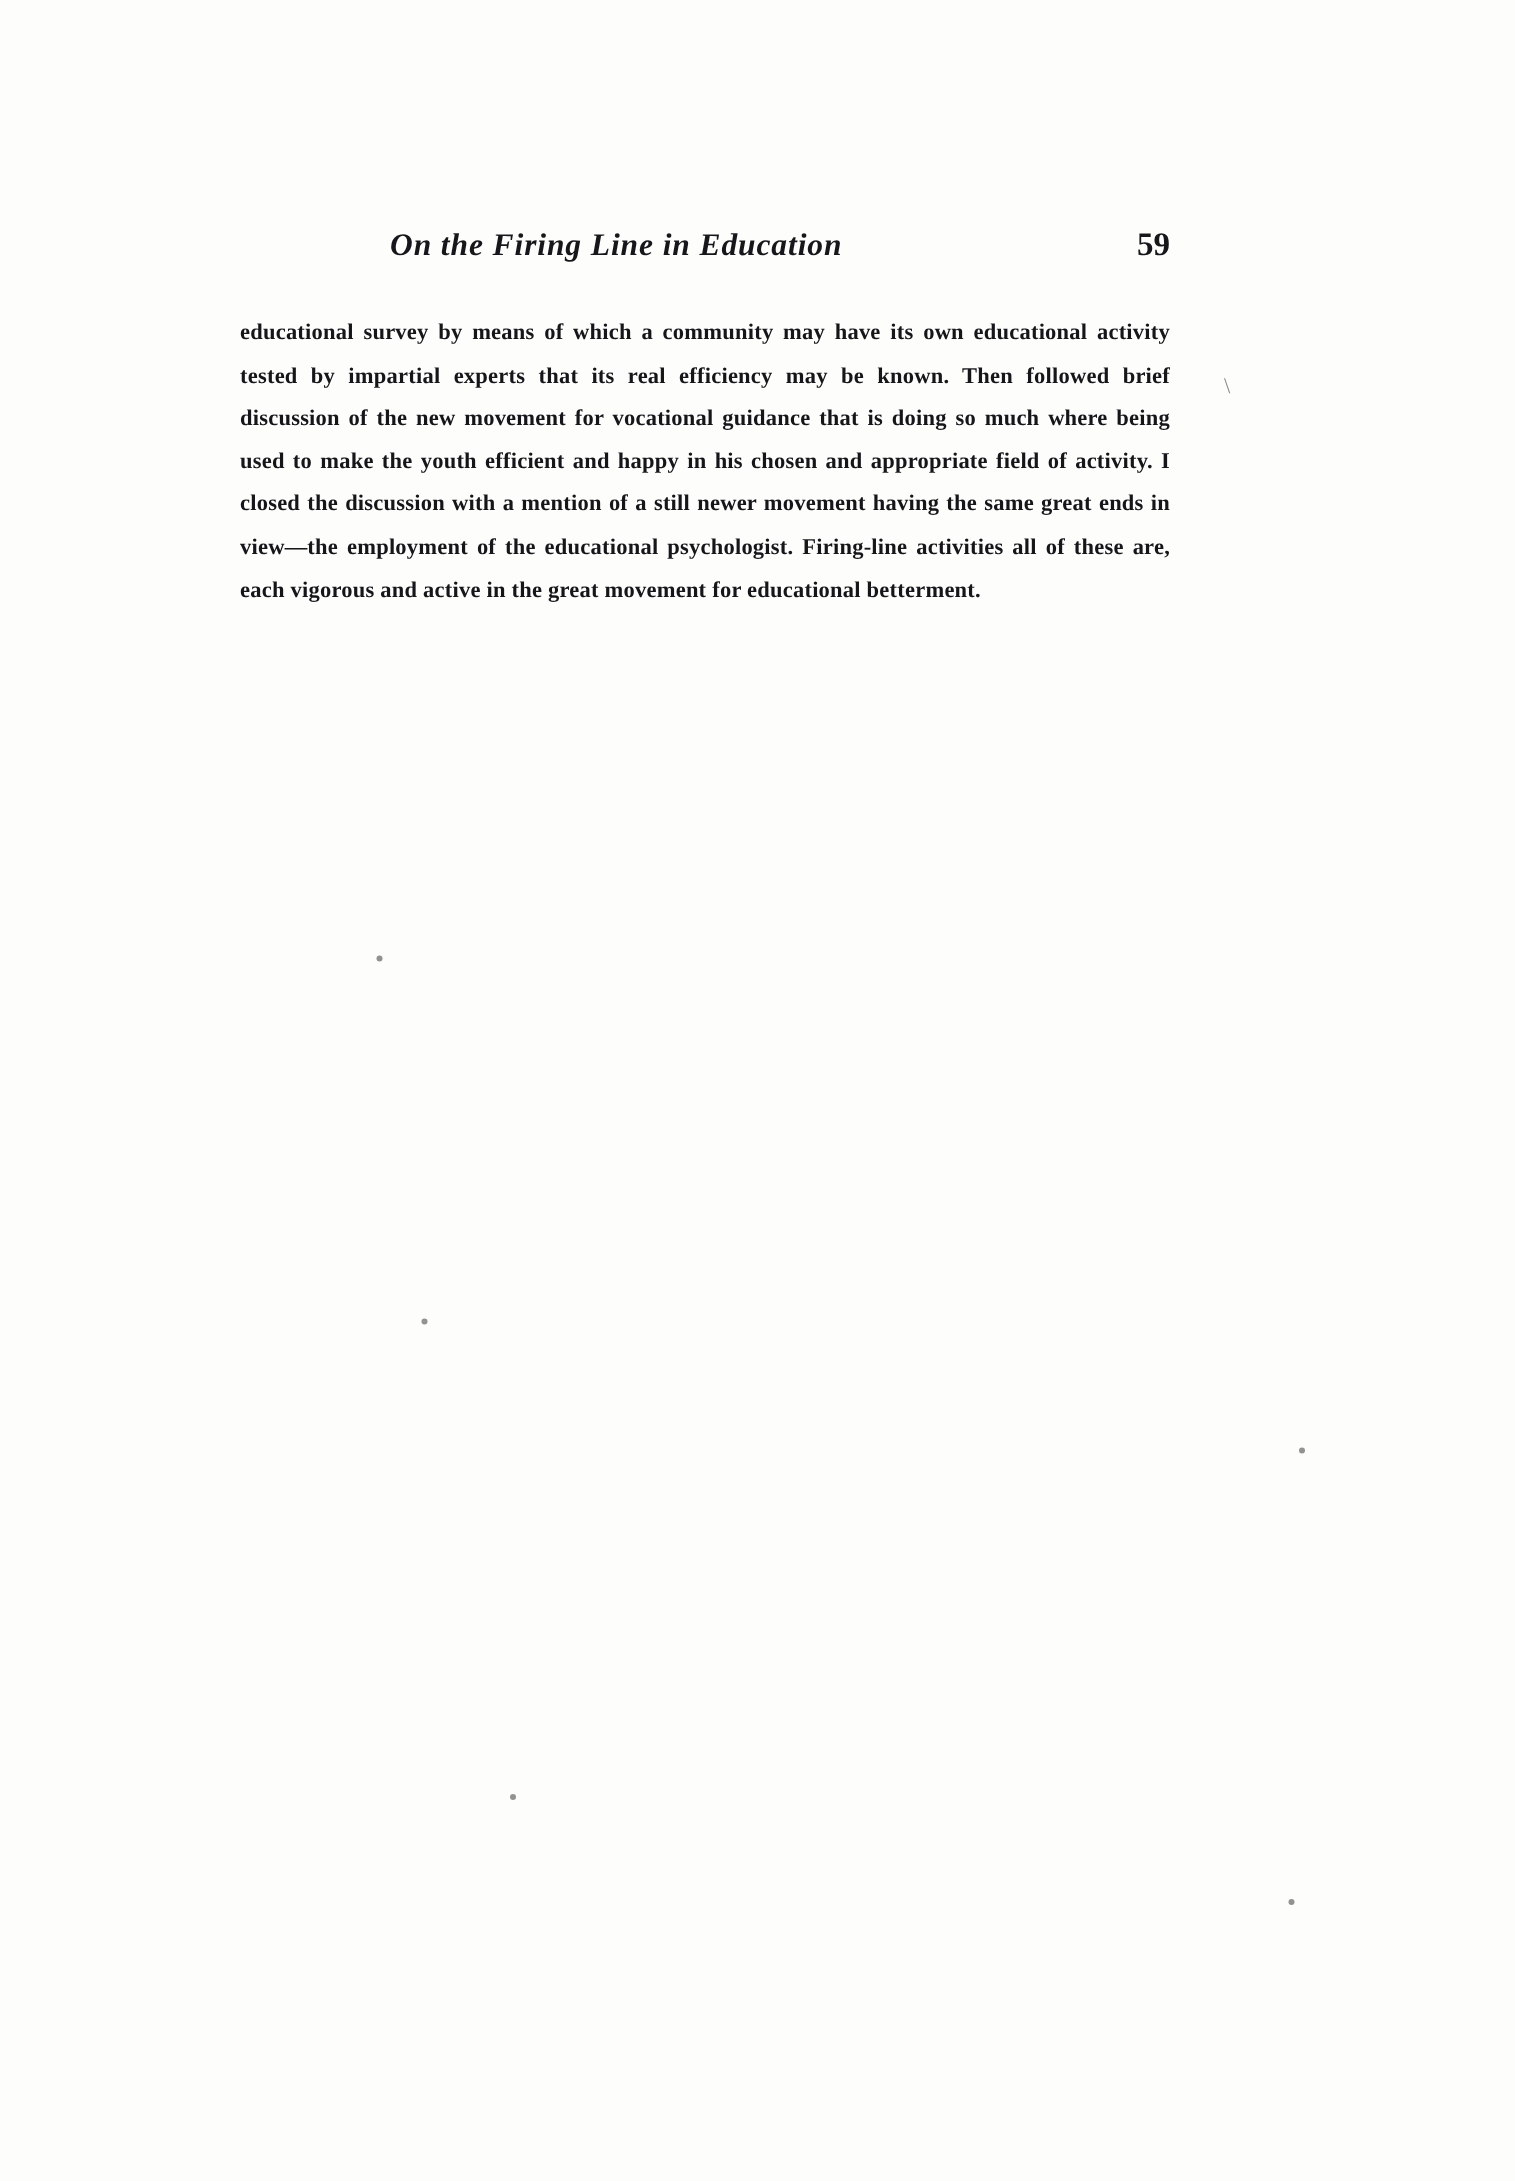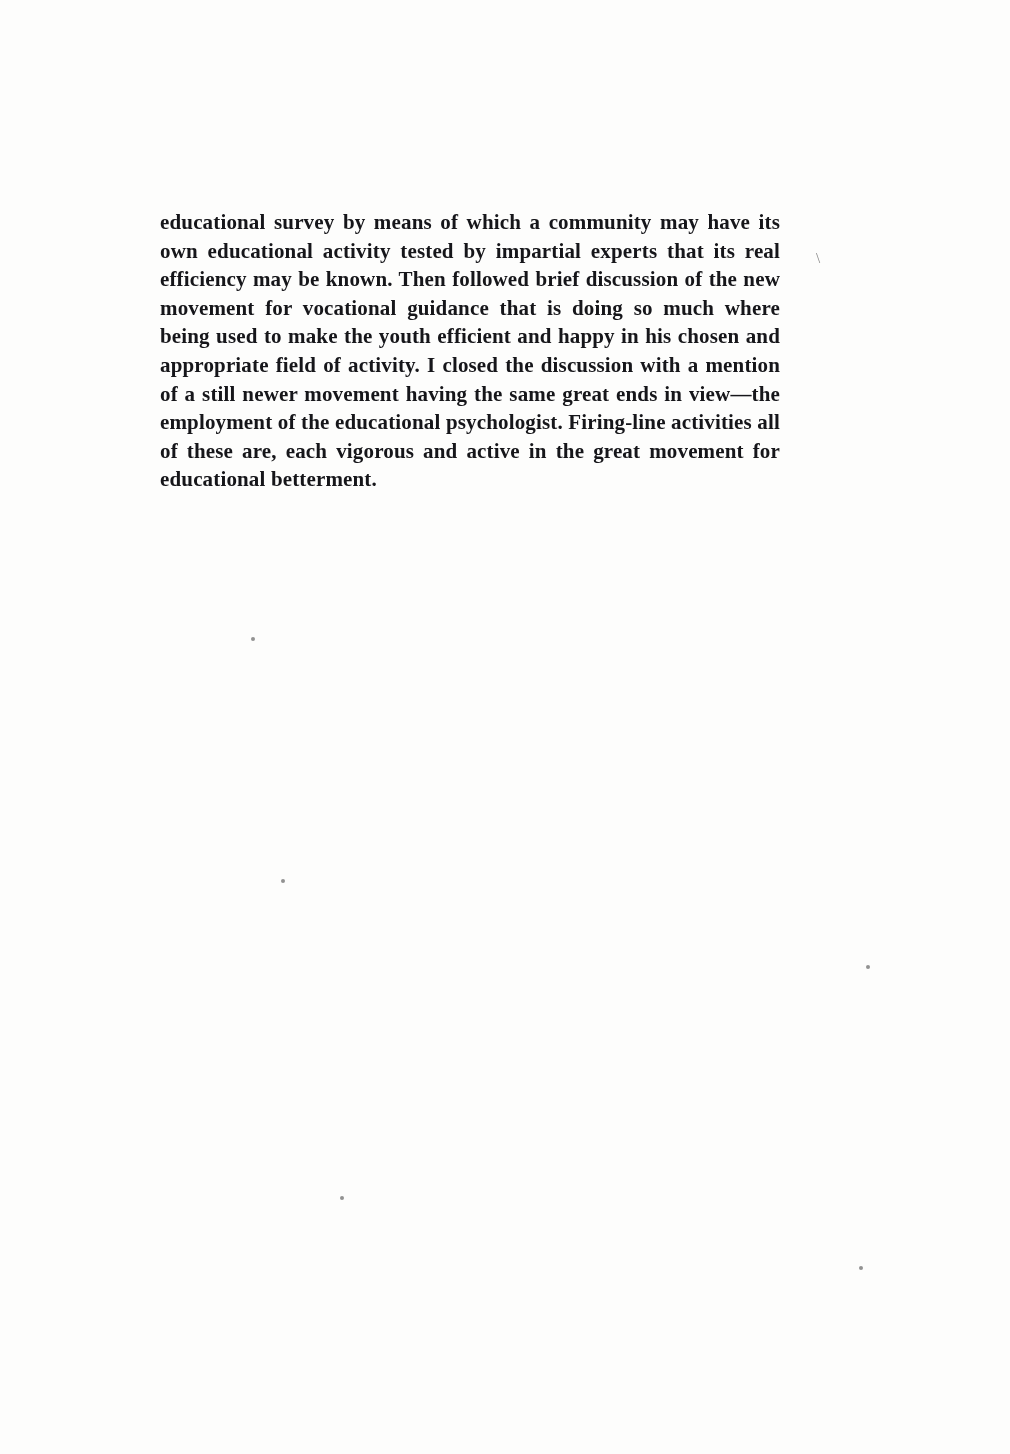--- a/index.html
+++ b/index.html
@@ -53,21 +53,21 @@
   .body-block {
     position: absolute;
     left: 160px;
     top: 208px;
     width: 620px;
   }
   .para {
     margin: 0;
     font-family: "Liberation Serif", serif;
     font-weight: bold;
-    font-size: 21px;
+    font-size: 15px;
     line-height: 28.6px;
     text-align: justify;
     text-justify: inter-word;
     color: #16161a;
     letter-spacing: 0.15px;
   }
 
   
   .speck {
     position: absolute;
@@ -80,20 +80,24 @@
     color: #8a8a8a;
     font-size: 15px;
     font-family: "Liberation Serif", serif;
   }
 </style>
 </head>
 <body>
 
 <div class="page">
 
+  <div class="running-head">
+    <span class="title">On the Firing Line in Education</span>
+    <span class="folio">59</span>
+  </div>
 
   <div class="body-block">
     <p class="para">educational survey by means of which a community may have its own educational activity tested by impartial experts that its real efficiency may be known. Then followed brief discussion of the new movement for vocational guidance that is doing so much where being used to make the youth efficient and happy in his chosen and appropriate field of activity.  I closed the discussion with a mention of a still newer movement having the same great ends in view—the employment of the educational psychologist. Firing-line activities all of these are, each vigorous and active in the great movement for educational betterment.</p>
   </div>
 
   <span class="tick" style="left:816px; top:250px;">\</span>
 
   <span class="speck" style="left:251px; top:637px; width:4px; height:4px;"></span>
   <span class="speck" style="left:281px; top:879px; width:4px; height:4px;"></span>
   <span class="speck" style="left:866px; top:965px; width:4px; height:4px;"></span>

